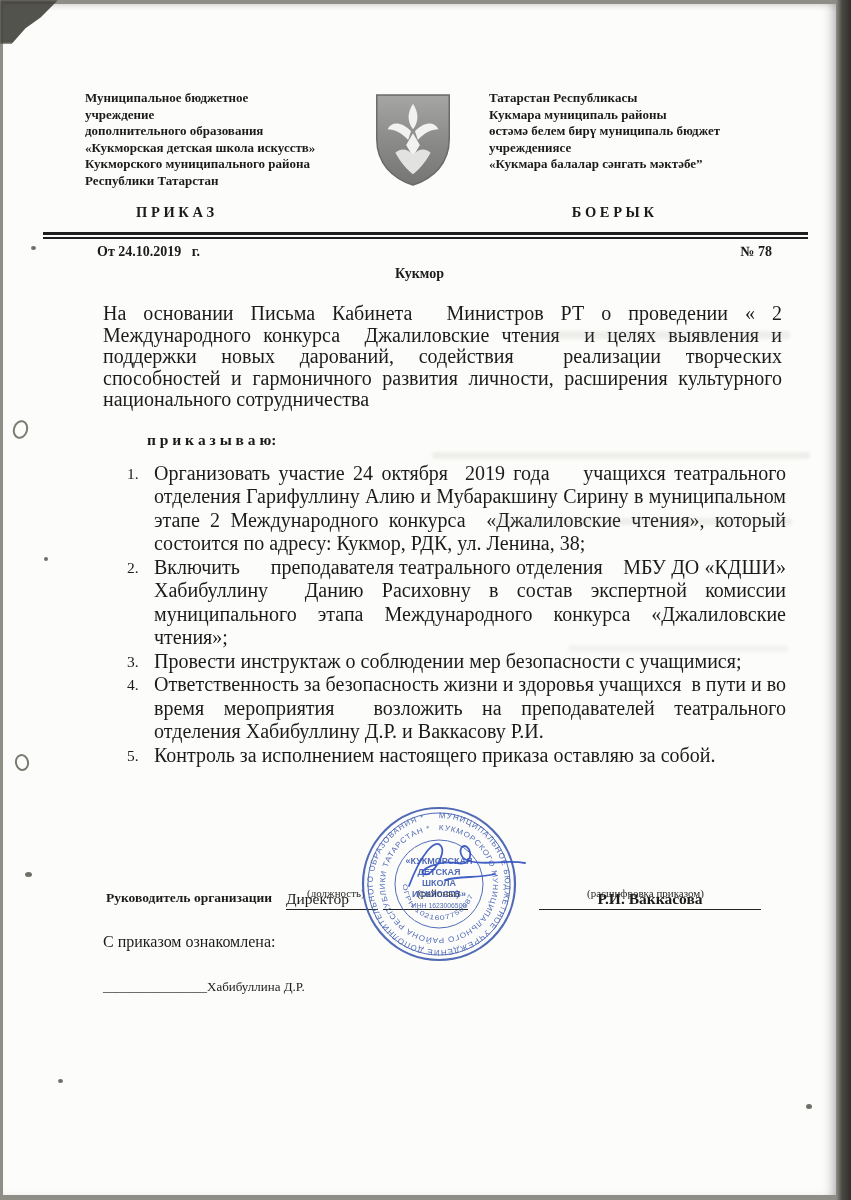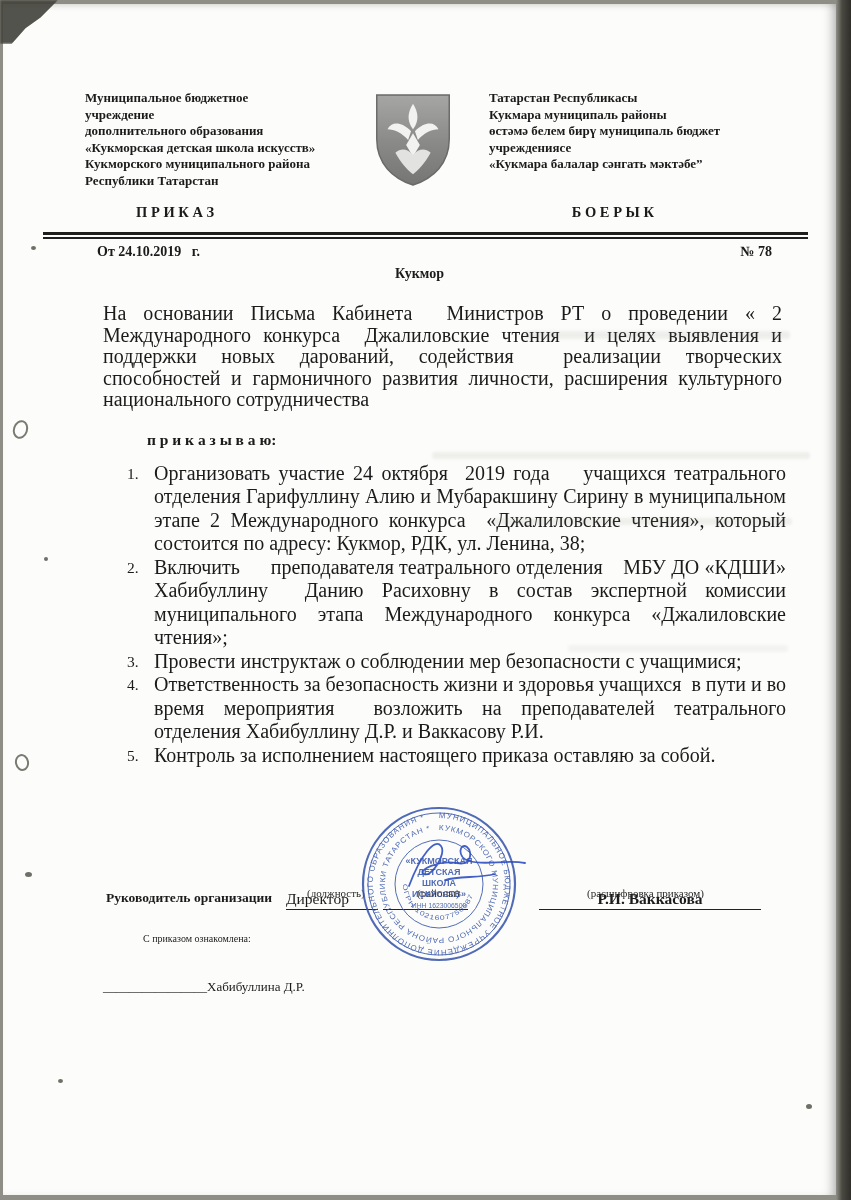--- a/index.html
+++ b/index.html
@@ -53,21 +53,21 @@
   .lbl-sig { position:absolute; left:414px; }
   .lbl-name { position:absolute; left:584px; }
 
   
   .stamp { position:absolute; left:356px; top:800px; width:160px; height:160px; opacity:.88; }
   .stamp circle { fill:none; stroke:currentColor; }
   .stamp text { fill:currentColor; font-family:"Liberation Sans", sans-serif; }
   .autograph { position:absolute; left:396px; top:828px; width:132px; height:74px; }
   .autograph path { fill:none; stroke:#2d4fc0; stroke-width:1.8; stroke-linecap:round; opacity:.9; }
 
-  .ack1 { position:absolute; left:100px; top:929px; font-size:10px;margin-left:40px; }
+  .ack1 { position:absolute; left:100px; top:929px; font-size:16px; }
   .ack2 { position:absolute; left:100px; top:975px; font-size:13px; }
 
   
   .edge-right { position:absolute; right:0; top:0; width:15px; height:100%;
     background:linear-gradient(90deg,#8f8f87 0,#4a4942 40%,#2f2e29 100%); }
   .corner-blob { position:absolute; left:0; top:0; width:58px; height:44px; background:#45453e;
     clip-path:polygon(0 0,100% 0,70% 40%,44% 64%,20% 100%,0 100%); filter:blur(1px); opacity:.92; }
   .speck { position:absolute; background:#6f6f68; border-radius:50%; }
   .speck.ring { background:transparent; border:2.5px solid #7a7a72; }
   .ghost { position:absolute; background:#8a8a84; opacity:.12; filter:blur(1.5px); border-radius:3px; }

